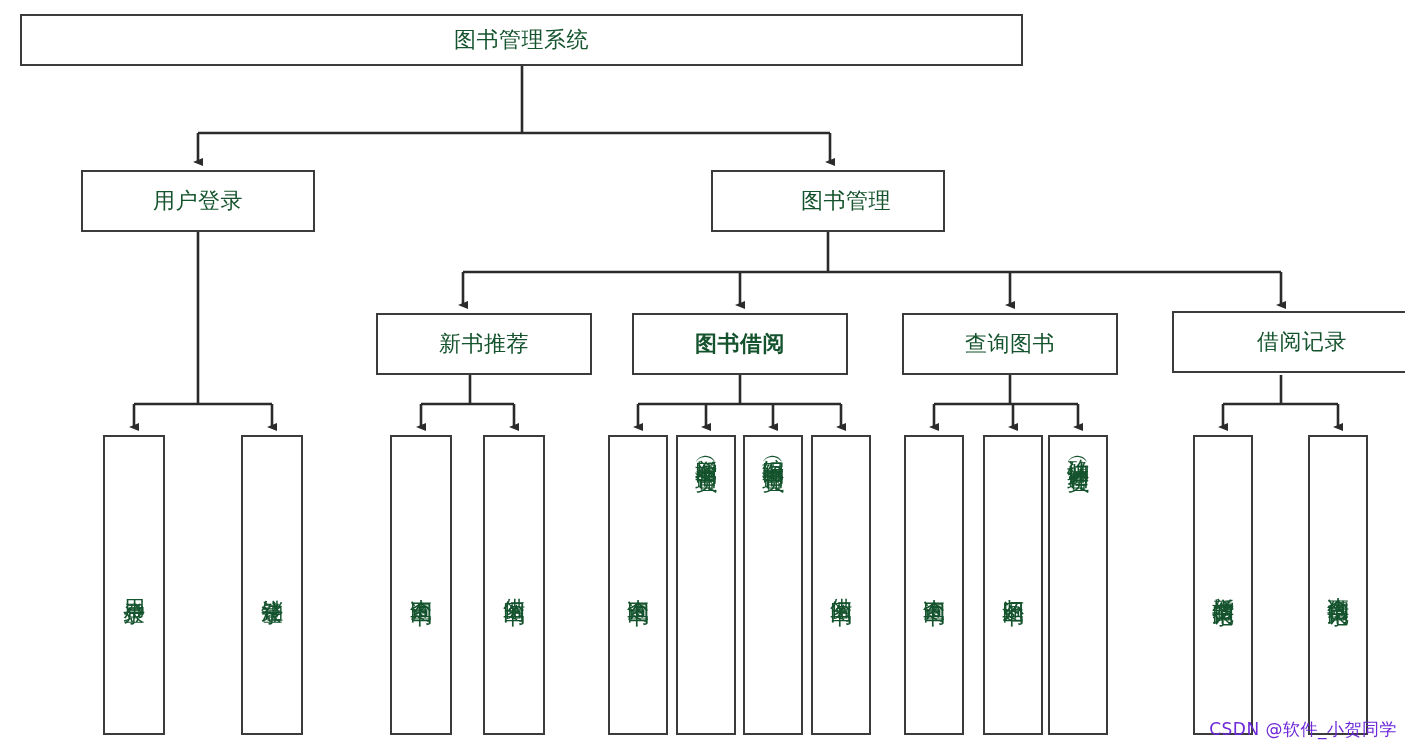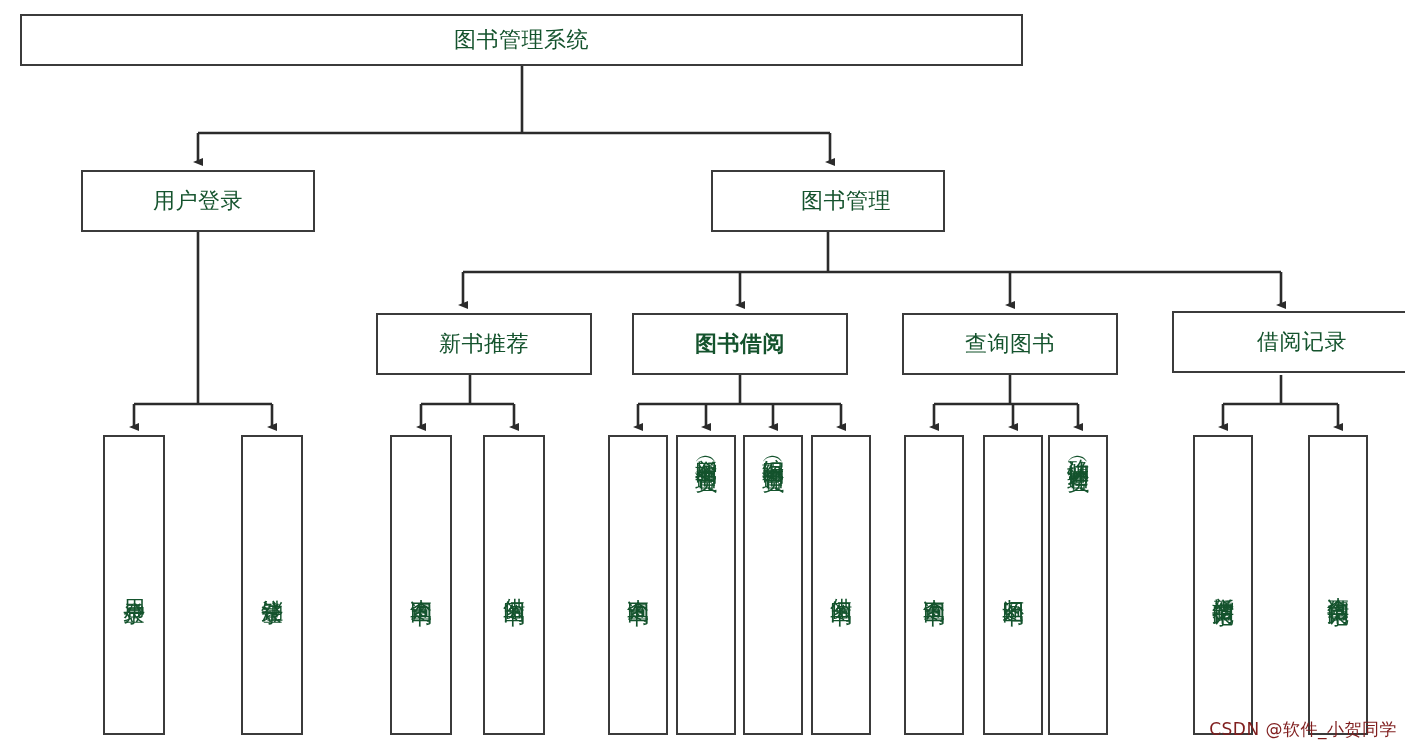--- a/index.html
+++ b/index.html
@@ -59,21 +59,21 @@
   }
   .node.vert.mid {
     align-items: center;
     padding-top: 0;
   }
   #watermark {
     position: absolute;
     right: 8px;
     bottom: 6px;
     font-size: 17px;
-    color: #7f1d1d;
+    color: #6d28d9;
     white-space: nowrap;
     letter-spacing: 0.5px;
     pointer-events: none;
   }
 </style>
 </head>
 <body>
 
 <div id="canvas">
 

